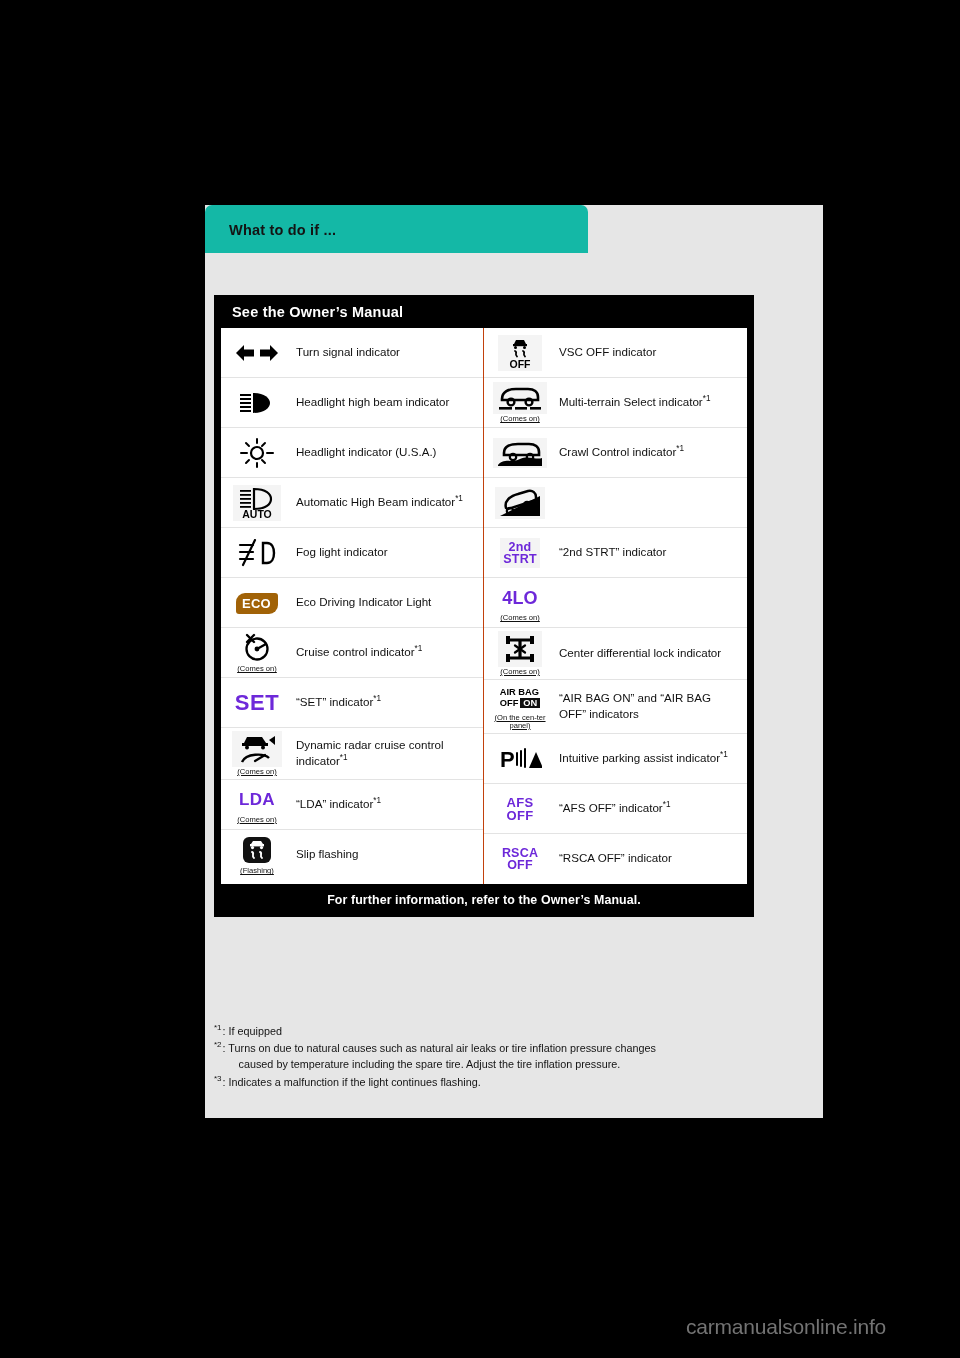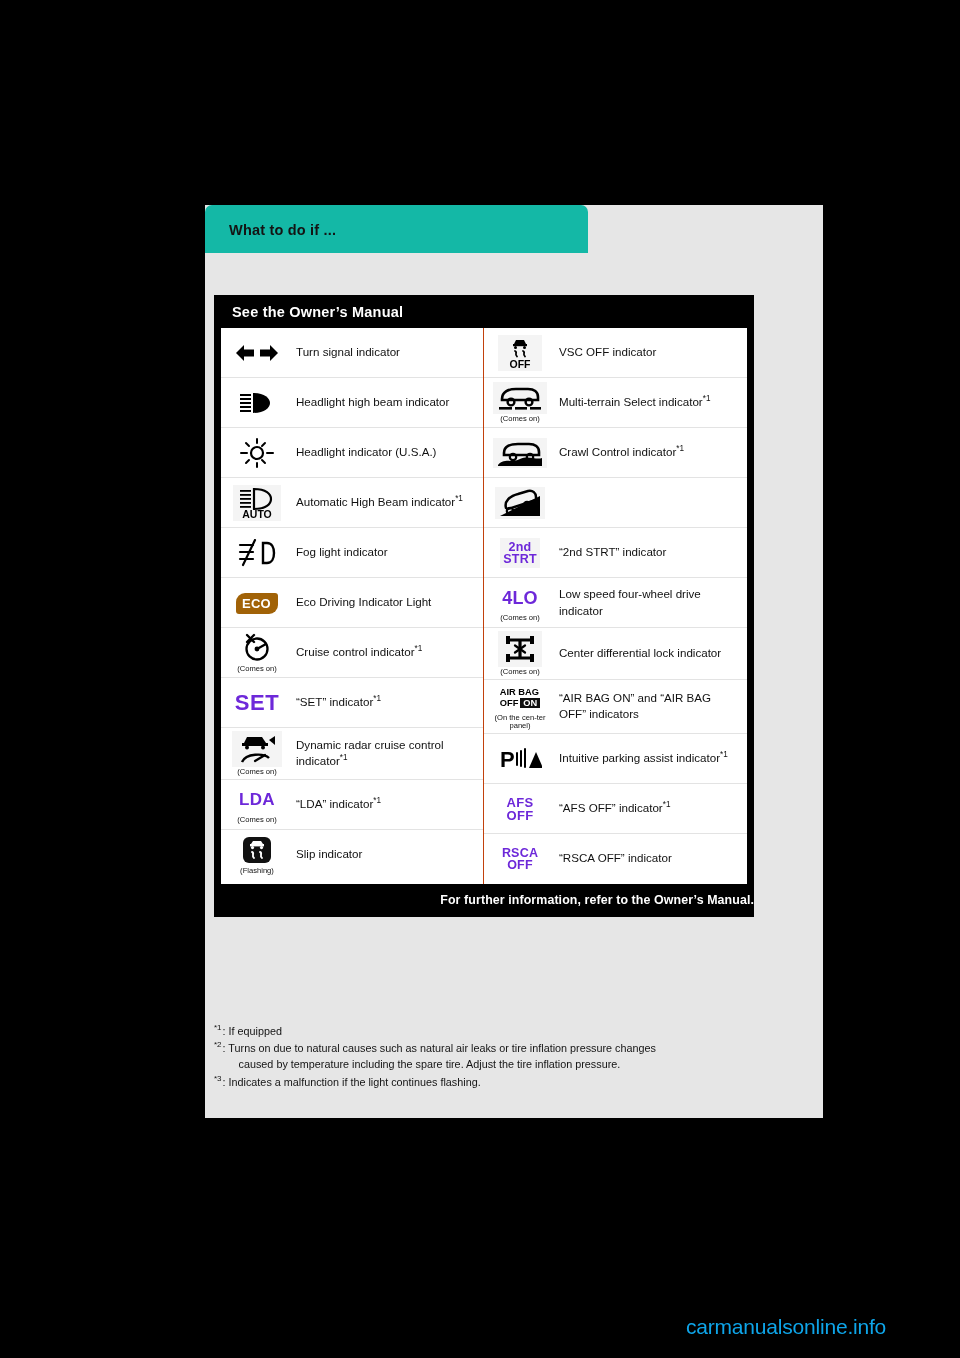--- a/index.html
+++ b/index.html
@@ -51,21 +51,21 @@
   }
   .ibox{
     background:#f4f4f4;
     display:flex;align-items:center;justify-content:center;
     min-width:38px;min-height:30px;padding:1px 3px;
     box-sizing:border-box;
   }
   .ibox.plain{background:transparent;}
   .sub{
     font-size:7.6px;color:#111;text-align:center;line-height:1.12;
-    margin-top:1px;white-space:nowrap;
+    margin-top:1px;white-space:nowrap;text-decoration:underline;
   }
   .sub.wrap{white-space:normal;width:62px;}
   .label{
     font-size:11.6px;color:#111;line-height:1.42;
     padding:4px 6px 4px 3px;
   }
   sup{font-size:8.2px;vertical-align:super;line-height:0;}
   .txticon{font-weight:bold;color:#6d28d9;line-height:1;text-align:center;}
   .t-set{font-size:22px;letter-spacing:.5px;}
   .t-lda{font-size:17px;letter-spacing:.3px;}
@@ -74,35 +74,35 @@
   .t-afs{font-size:13px;letter-spacing:.3px;}
   .t-rsca{font-size:12.5px;letter-spacing:.2px;}
   .t-pcs{font-size:20px;letter-spacing:.3px;}
   .eco{
     background:#a16207;color:#fff;font-weight:bold;font-size:13px;
     padding:3px 7px 3px 6px;border-radius:9px 3px 9px 3px;letter-spacing:.3px;
   }
   .airbag{font-size:9.3px;font-weight:bold;line-height:1.18;text-align:left;}
   .airbag .on{background:#111;color:#fff;padding:0 3px;margin-left:2px;}
   .card-footer{
-    color:#fff;font-size:12.4px;font-weight:bold;text-align:right;
+    color:#fff;font-size:12.4px;font-weight:bold;text-align:center;
     padding:9px 0 10px 0;letter-spacing:.1px;
   }
   .notes{
     position:absolute;left:9px;top:818px;width:600px;
     font-size:10.8px;color:#141414;line-height:1.5;
   }
   .note{display:flex;align-items:flex-start;margin-bottom:1px;}
   .note .mk{white-space:nowrap;margin-right:1px;}
   .note .mk sup{font-size:8px;}
   .note .tx{flex:1;}
   .note .tx .ind{display:block;padding-left:16px;}
   .watermark{
     position:absolute;left:686px;top:1315px;
-    color:#0ea5e9;font-size:21px;letter-spacing:-.2px;
+    color:#737373;font-size:21px;letter-spacing:-.2px;
   }
   svg{display:block;}
 </style>
 </head>
 <body>
 
 <div class="page">
 
   <div class="tab">
     <div class="tab-title">What to do if ...</div>
@@ -269,21 +269,21 @@
                 <path d="M10 9 L12 6 L20 6 L22 9 Z" fill="#fff"></path>
                 <rect x="9" y="9" width="14" height="2.4" fill="#fff"></rect>
                 <circle cx="11.5" cy="12.6" r="1.6" fill="#fff"></circle>
                   <circle cx="20.5" cy="12.6" r="1.6" fill="#fff"></circle>
                 <path d="M11 17 C14 18 10 21 13 23" fill="none" stroke="#fff" stroke-width="1.9" stroke-linecap="round"></path>
                 <path d="M19 17 C22 18 18 21 21 23" fill="none" stroke="#fff" stroke-width="1.9" stroke-linecap="round"></path>
               </svg>
             </span>
             <span class="sub">(Flashing)</span>
           </div>
-          <div class="label"><span>Slip indicator</span></div>
+          <div class="label"><span>Slip flashing</span></div>
         </div>
 
       </div>
 
       <div class="col col-right">
 
         <div class="row">
           <div class="icon-cell">
             <span class="ibox">
               <svg width="38" height="34" viewBox="0 0 38 34">
@@ -353,21 +353,20 @@
             </span>
           </div>
           <div class="label"><span>“2nd STRT” indicator</span></div>
         </div>
 
         <div class="row">
           <div class="icon-cell">
             <span class="ibox plain txticon t-4lo">4LO</span>
             <span class="sub">(Comes on)</span>
           </div>
-          <div class="label"><span>Low speed four-wheel drive indicator</span></div>
         </div>
 
         <div class="row">
           <div class="icon-cell">
             <span class="ibox">
               <svg width="38" height="34" viewBox="0 0 38 34">
                 <g fill="#000">
                   <rect x="5" y="4" width="4" height="8"></rect>
                     <rect x="29" y="4" width="4" height="8"></rect>
                   <rect x="5" y="6.5" width="28" height="3"></rect>

